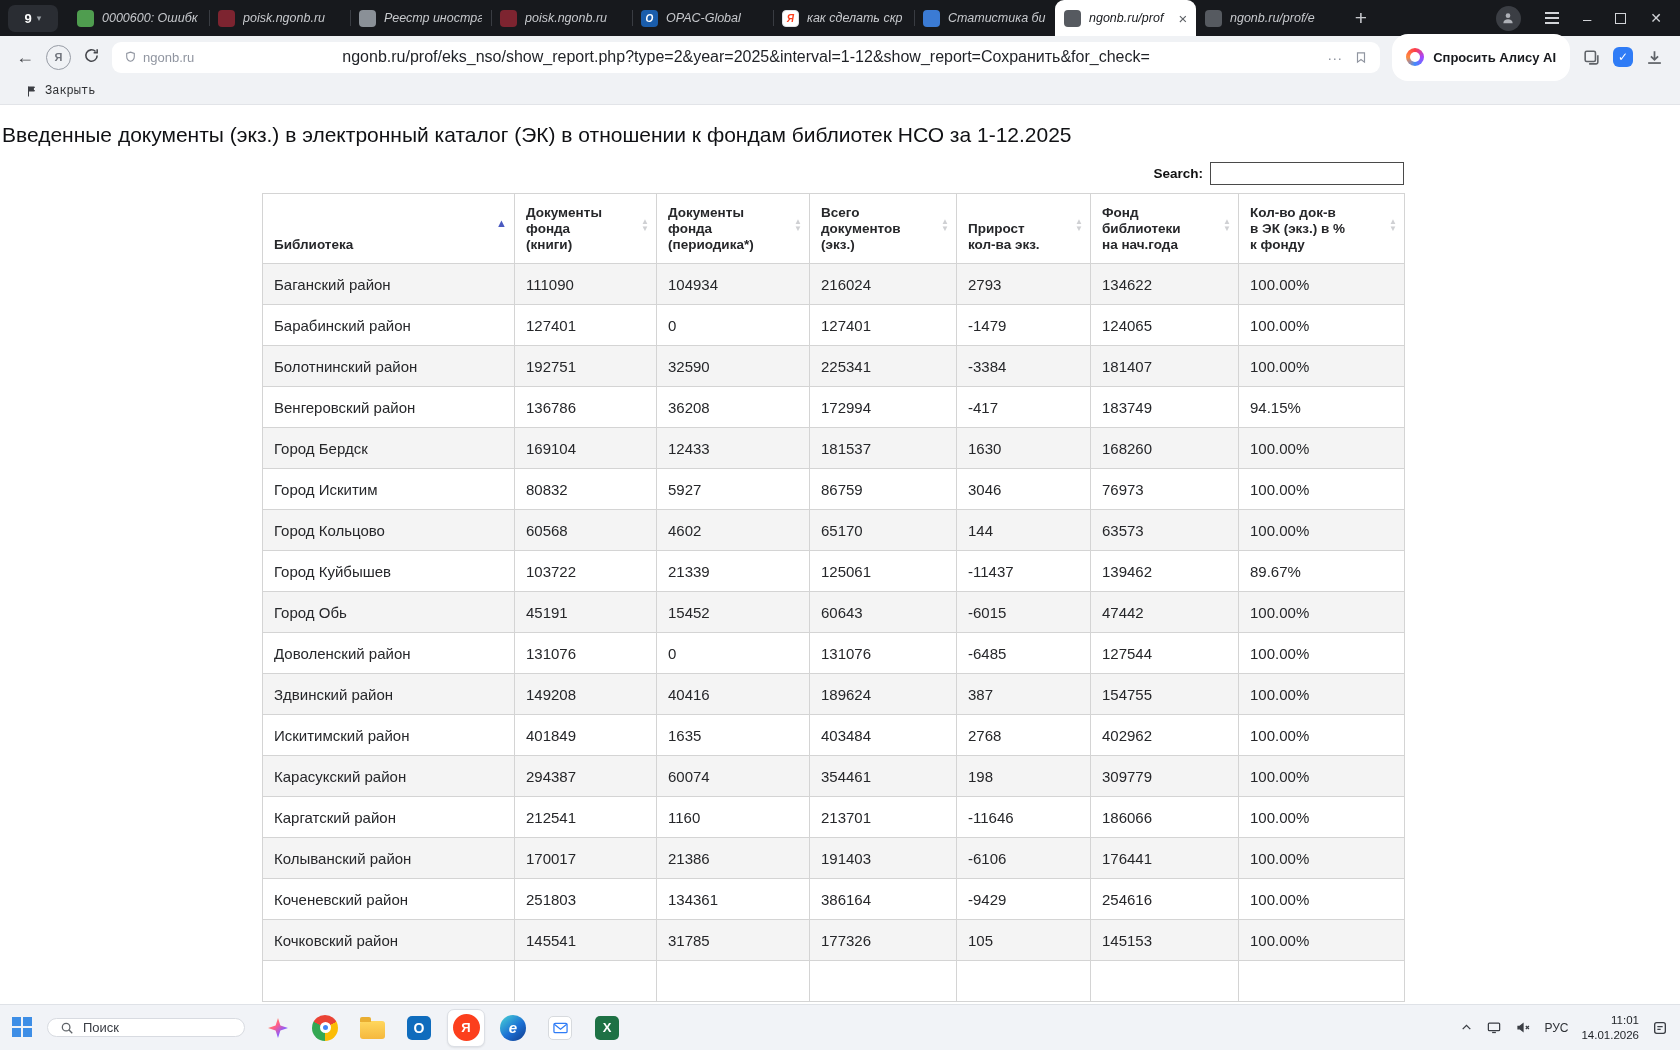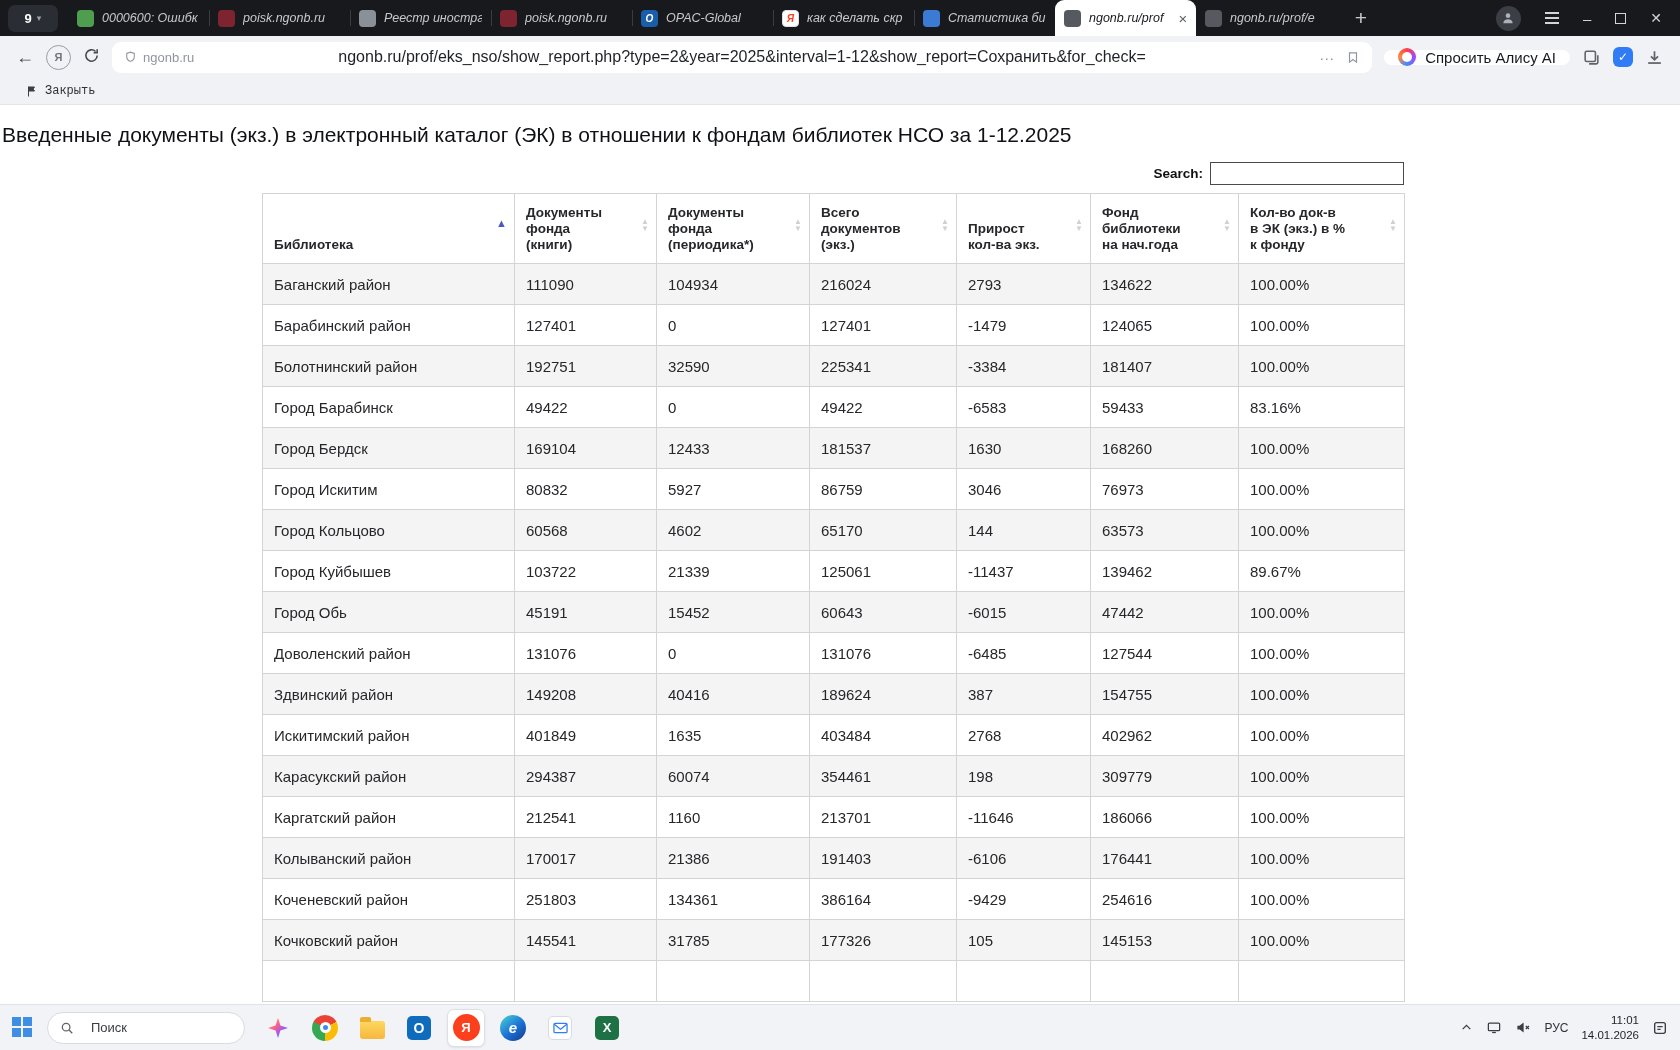--- a/index.html
+++ b/index.html
@@ -30,21 +30,21 @@
   .menu-lines i { width:14px; height:2px; background:#d2d4d8; display:block; }
 
   
   #toolbar { height:42px; background:#f0f2f5; display:flex; align-items:center; gap:12px; padding:0 16px; }
   .tb-icon { color:#46484d; font-size:18px; line-height:1; }
   #yandex-button { width:25px; height:25px; border:1.5px solid #979ca5; border-radius:50%; display:flex; align-items:center; justify-content:center; font-size:11px; color:#70747c; font-weight:700; }
   #urlbar { flex:1; height:31px; background:#fff; border-radius:9px; position:relative; display:flex; align-items:center; padding:0 12px; gap:8px; }
   #site-chip { color:#9095a0; font-size:13px; display:flex; gap:6px; align-items:center; }
   #url-text { position:absolute; left:50%; transform:translateX(-50%); font-size:16px; color:#1f2126; white-space:nowrap; }
   #urlbar-right { margin-left:auto; display:flex; align-items:center; gap:12px; color:#9095a0; font-size:15px; }
-  #alice-button { height:15px; border-radius:16px; background:#fff; display:flex; align-items:center; gap:9px; padding:0 14px; font-size:15px; color:#17191d; white-space:nowrap; }
+  #alice-button { height:47px; border-radius:16px; background:#fff; display:flex; align-items:center; gap:9px; padding:0 14px; font-size:13px; color:#17191d; white-space:nowrap;font-weight:bold; }
   .alice-logo { width:18px; height:18px; border-radius:50%; background:conic-gradient(#ff3d46,#a646ff,#3f8bff,#ff8a3d,#ff3d46); position:relative; flex:none; }
   .alice-logo::after { content:""; position:absolute; inset:4px; background:#fff; border-radius:50%; }
   .protect-badge { width:20px; height:20px; border-radius:6px; background:#2f7cf6; color:#fff; font-size:12px; display:flex; align-items:center; justify-content:center; }
 
   
   #bookmarks { height:27px; background:#f0f2f5; border-bottom:1px solid #e2e4e8; display:flex; align-items:center; padding-left:26px; gap:7px; font-size:12px; color:#2f3134;font-family:Liberation Mono, monospace; }
 
   
   #content { position:relative; height:899px; background:#fff; overflow:hidden; }
   #page-title { position:absolute; left:2px; top:18px; font-size:21px; color:#101114;text-align:center; }
@@ -57,21 +57,21 @@
   #report-table thead th { height:70px; vertical-align:bottom; padding-bottom:10px; padding-right:22px; font-size:13.5px; font-weight:700; white-space:pre-line; position:relative; background:#fff; line-height:1.18; }
   #report-table tbody td { height:41px; }
   #report-table tbody tr:nth-child(odd) { background:#f4f4f4; }
   .sort { position:absolute; right:7px; top:24px; display:flex; flex-direction:column; font-size:8px; line-height:7px; color:#cfd0d3; font-weight:400; }
   .sort.sorted { font-size:11px; line-height:11px; color:#4a5ac0; }
 
   
   #taskbar { position:absolute; left:0; right:0; bottom:0; height:46px; background:#f1f3f7; border-top:1px solid #dfe2e7; display:flex; align-items:center; gap:14px; padding:0 12px; }
   .win-logo { width:21px; height:21px; display:grid; grid-template-columns:9px 9px; grid-template-rows:9px 9px; gap:2px; flex:none; }
   .win-logo i { background:#3e8ee6; display:block; }
-  #tb-search { width:198px; height:32px; background:#fff; border:1px solid #d8dbe1; border-radius:17px; display:flex; align-items:center; gap:17px; padding:0 12px; font-size:13px; color:#3a3d44; flex:none; }
+  #tb-search { width:198px; height:19px; background:#fff; border:1px solid #d8dbe1; border-radius:17px; display:flex; align-items:center; gap:9px; padding:0 12px; font-size:13px; color:#3a3d44; flex:none; }
   #taskbar-apps { display:flex; align-items:center; gap:9px; }
   .app { width:38px; height:38px; display:flex; align-items:center; justify-content:center; border-radius:7px; flex:none; }
   .app.active { background:#fff; border:1px solid #dcdfe5; box-shadow:0 1px 2px rgba(0,0,0,.08); }
   .chrome { width:26px; height:26px; border-radius:50%; background:conic-gradient(from -60deg,#ea4335 0 120deg,#fbbc05 0 240deg,#34a853 0 360deg); display:flex; align-items:center; justify-content:center; }
   .chrome i { width:11px; height:11px; border-radius:50%; background:#4285f4; border:3px solid #fff; }
   .folder { width:25px; height:18px; background:linear-gradient(#ffd75e,#f5b83d); border-radius:2px 3px 3px 3px; position:relative; margin-top:4px; display:block; }
   .folder::before { content:""; position:absolute; top:-4px; left:0; width:11px; height:5px; background:#e9ae32; border-radius:2px 2px 0 0; }
   .sq { display:flex; align-items:center; justify-content:center; border-radius:5px; font-weight:700; color:#fff; }
   .outlook { width:24px; height:24px; background:#0f6cbd; font-size:14px; }
   .excel { width:24px; height:24px; background:#1e7145; font-size:13px; }
@@ -255,27 +255,27 @@
           <tr>
             <td>Болотнинский район</td>
             <td>192751</td>
             <td>32590</td>
             <td>225341</td>
             <td>-3384</td>
             <td>181407</td>
             <td>100.00%</td>
           </tr>
           <tr>
-            <td>Город Барабинск</td>
-            <td>49422</td>
-            <td>0</td>
-            <td>49422</td>
-            <td>-6583</td>
-            <td>59433</td>
-            <td>83.16%</td>
+            <td>Венгеровский район</td>
+            <td>136786</td>
+            <td>36208</td>
+            <td>172994</td>
+            <td>-417</td>
+            <td>183749</td>
+            <td>94.15%</td>
           </tr>
           <tr>
             <td>Город Бердск</td>
             <td>169104</td>
             <td>12433</td>
             <td>181537</td>
             <td>1630</td>
             <td>168260</td>
             <td>100.00%</td>
           </tr>

